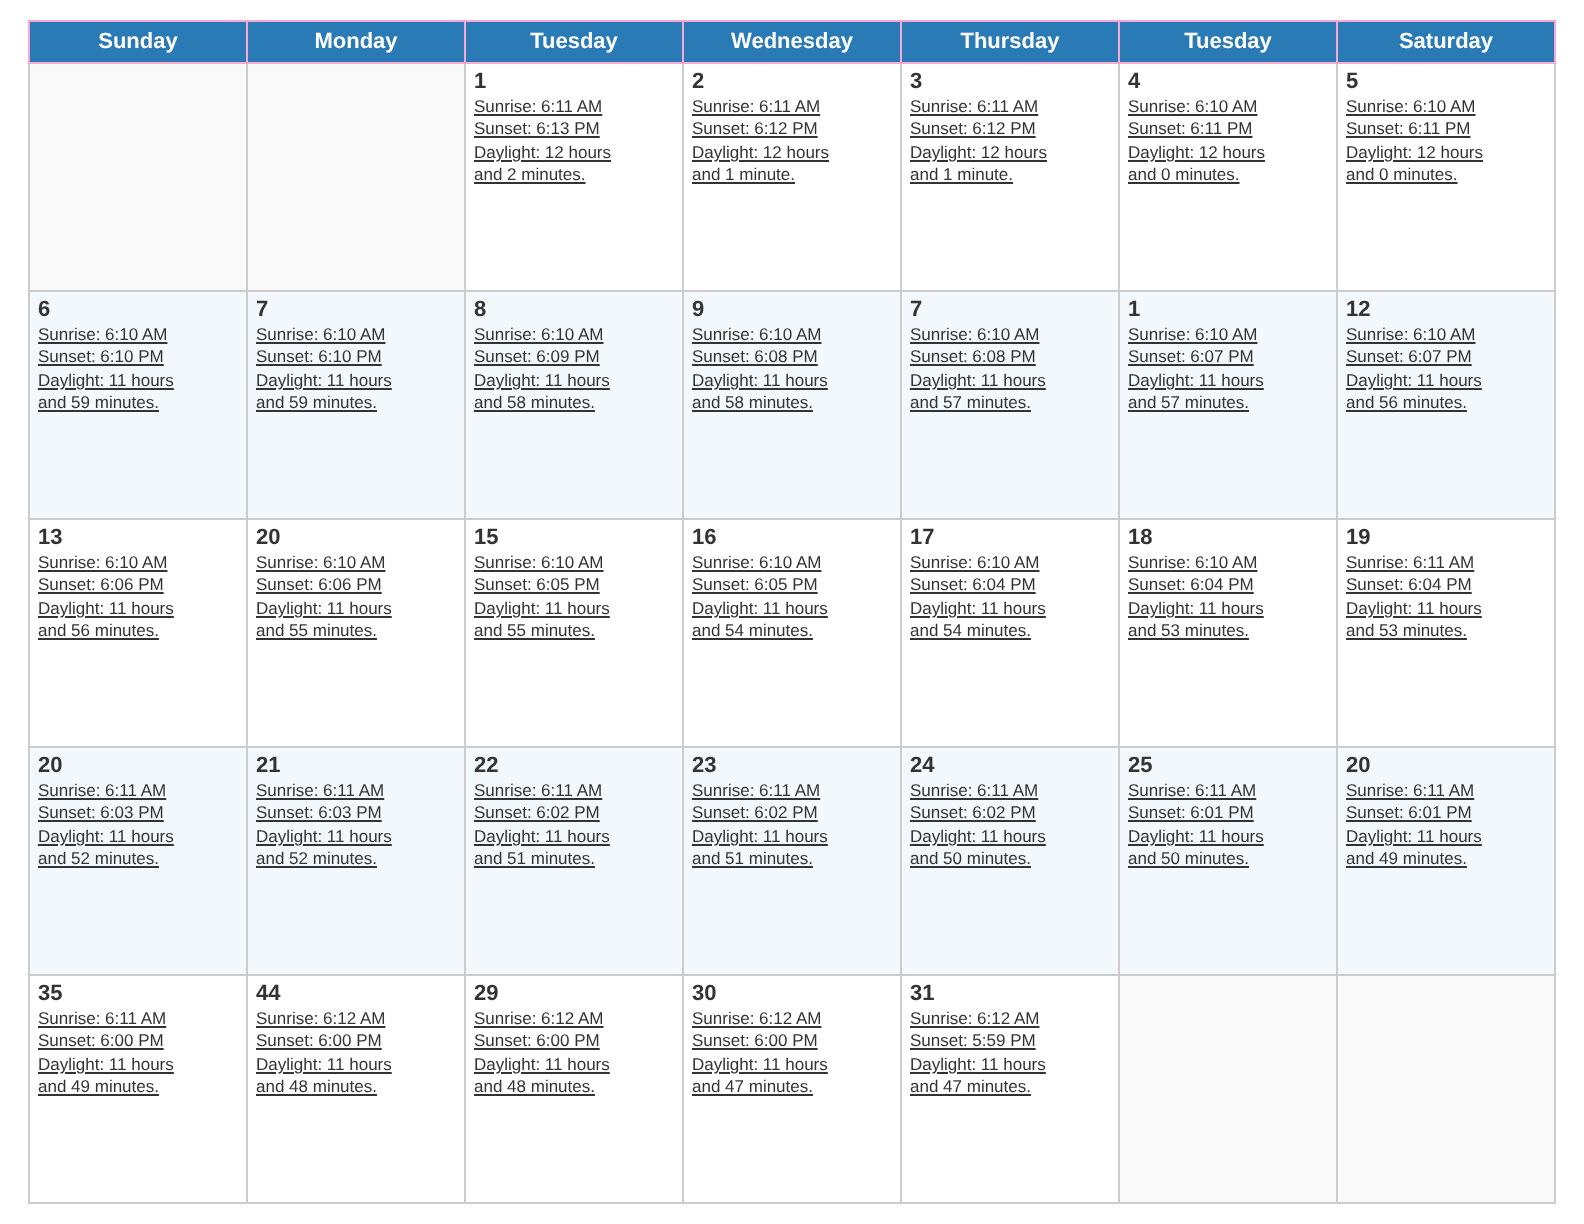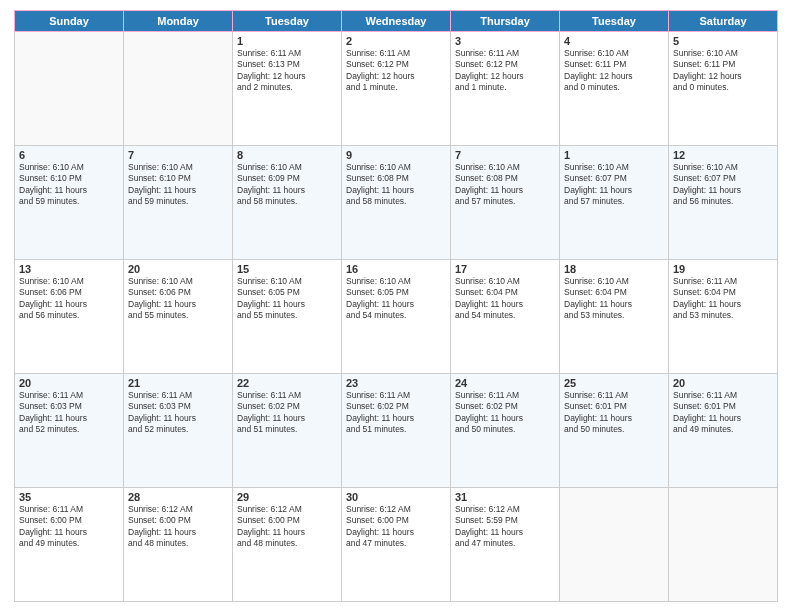--- a/index.html
+++ b/index.html
@@ -84,20 +84,21 @@
     .day-num {
       font-size: 11px;
       font-weight: bold;
       display: block;
       margin-bottom: 1px;
     }
     .day-info {
       font-size: 8.5px;
       color: #333;
       line-height: 1.35;
+      text-decoration: underline;
     }
     tr:nth-child(odd) td { background-color: #fff; }
     tr:nth-child(even) td { background-color: #f3f8fd; }
     tr:nth-child(even) td.empty { background-color: #f0f0f0; }
     .calendar thead tr th { background-color: #2a7ab5; }
   </style>
 </head>
 <body>
 
 <div class="page">
@@ -309,21 +310,21 @@
         </tr>
         <tr>
           <td>
             <span class="day-num">35</span>
             <div class="day-info" style="white-space: pre-line;">Sunrise: 6:11 AM
 Sunset: 6:00 PM
 Daylight: 11 hours
 and 49 minutes.</div>
           </td>
           <td>
-            <span class="day-num">28</span>
+            <span class="day-num">44</span>
             <div class="day-info" style="white-space: pre-line;">Sunrise: 6:12 AM
 Sunset: 6:00 PM
 Daylight: 11 hours
 and 48 minutes.</div>
           </td>
           <td>
             <span class="day-num">29</span>
             <div class="day-info" style="white-space: pre-line;">Sunrise: 6:12 AM
 Sunset: 6:00 PM
 Daylight: 11 hours

